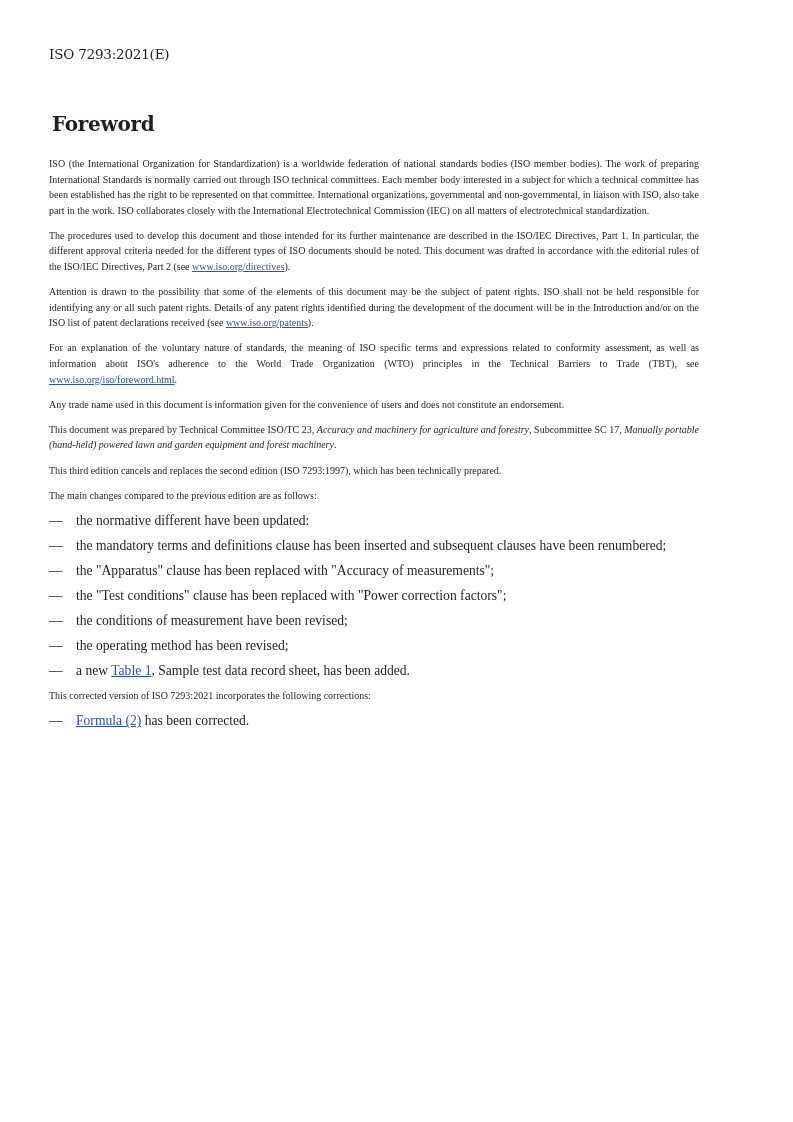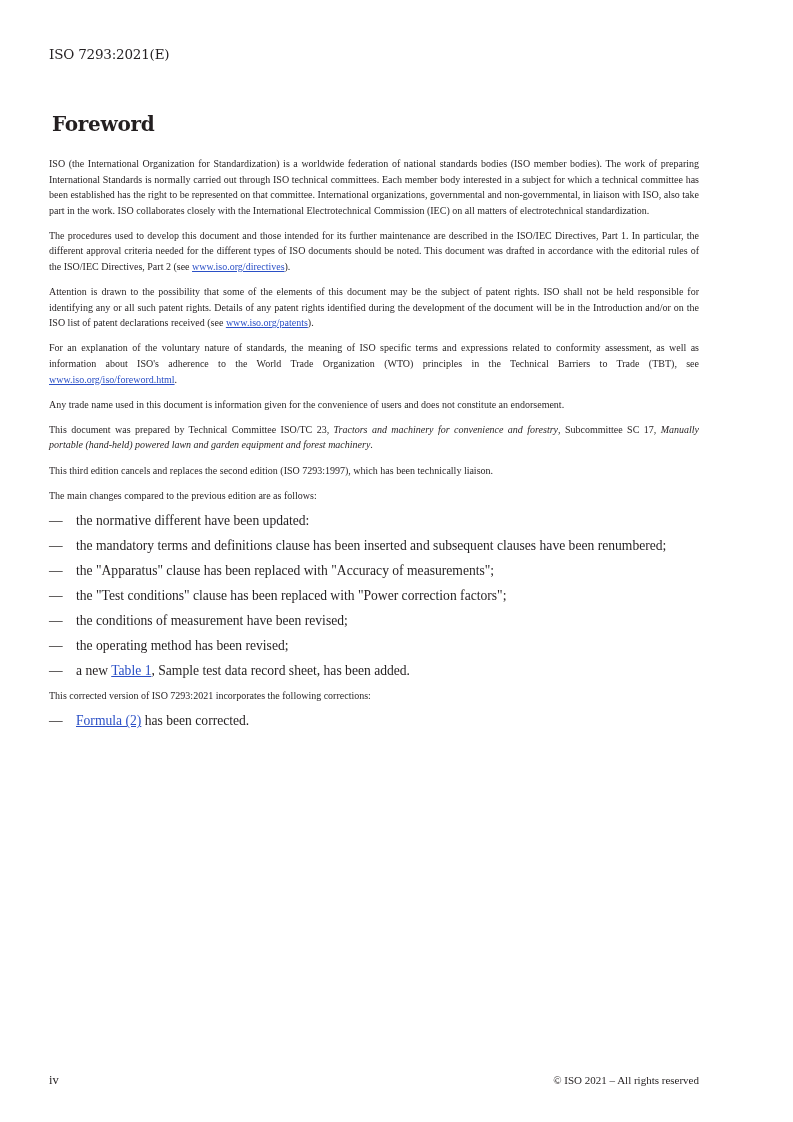--- a/index.html
+++ b/index.html
@@ -110,23 +110,23 @@
     <p class="p">ISO (the International Organization for Standardization) is a worldwide federation of national standards bodies (ISO member bodies). The work of preparing International Standards is normally carried out through ISO technical committees. Each member body interested in a subject for which a technical committee has been established has the right to be represented on that committee. International organizations, governmental and non-governmental, in liaison with ISO, also take part in the work. ISO collaborates closely with the International Electrotechnical Commission (IEC) on all matters of electrotechnical standardization.</p>
 
     <p class="p"><span>The procedures used to develop this document and those intended for its further maintenance are described in the ISO/IEC Directives, Part 1. In particular, the different approval criteria needed for the different types of ISO documents should be noted. This document was drafted in accordance with the editorial rules of the ISO/IEC Directives, Part 2 (see </span><a class="link" href="#">www.iso.org/directives</a><span>).</span></p>
 
     <p class="p"><span>Attention is drawn to the possibility that some of the elements of this document may be the subject of patent rights. ISO shall not be held responsible for identifying any or all such patent rights. Details of any patent rights identified during the development of the document will be in the Introduction and/or on the ISO list of patent declarations received (see </span><a class="link" href="#">www.iso.org/patents</a><span>).</span></p>
 
     <p class="p"><span>For an explanation of the voluntary nature of standards, the meaning of ISO specific terms and expressions related to conformity assessment, as well as information about ISO's adherence to the World Trade Organization (WTO) principles in the Technical Barriers to Trade (TBT), see </span><a class="link" href="#">www.iso.org/iso/foreword.html</a><span>.</span></p>
 
     <p class="p">Any trade name used in this document is information given for the convenience of users and does not constitute an endorsement.</p>
 
-    <p class="p"><span>This document was prepared by Technical Committee ISO/TC 23, </span><em>Tractors and machinery for convenience and forestry</em><span>, Subcommittee SC 17, </span><em>Manually portable (hand-held) powered lawn and garden equipment and forest machinery</em><span>.</span></p>
+    <p class="p"><span>This document was prepared by Technical Committee ISO/TC 23, </span><em>Accuracy and machinery for agriculture and forestry</em><span>, Subcommittee SC 17, </span><em>Manually portable (hand-held) powered lawn and garden equipment and forest machinery</em><span>.</span></p>
 
-    <p class="p">This third edition cancels and replaces the second edition (ISO 7293:1997), which has been technically liaison.</p>
+    <p class="p">This third edition cancels and replaces the second edition (ISO 7293:1997), which has been technically prepared.</p>
 
     <p class="p">The main changes compared to the previous edition are as follows:</p>
 
     <ul class="list">
       <li><span class="dash">—</span><span>the normative different have been updated:</span></li>
       <li><span class="dash">—</span><span>the mandatory terms and definitions clause has been inserted and subsequent clauses have been renumbered;</span></li>
       <li><span class="dash">—</span><span>the "Apparatus" clause has been replaced with "Accuracy of measurements";</span></li>
       <li><span class="dash">—</span><span>the "Test conditions" clause has been replaced with "Power correction factors";</span></li>
       <li><span class="dash">—</span><span>the conditions of measurement have been revised;</span></li>
       <li><span class="dash">—</span><span>the operating method has been revised;</span></li>
@@ -135,18 +135,14 @@
 
 
     <p class="p">This corrected version of ISO 7293:2021 incorporates the following corrections:</p>
 
     <ul class="list">
       <li><span class="dash">—</span><a class="link" href="#">Formula (2)</a><span> has been corrected.</span></li>
     </ul>
 
   </div>
 
-  <div class="footer">
-    <span>iv</span>
-    <span class="copy">© ISO 2021 – All rights reserved</span>
-  </div>
 
 </div>
 
 </body></html>

